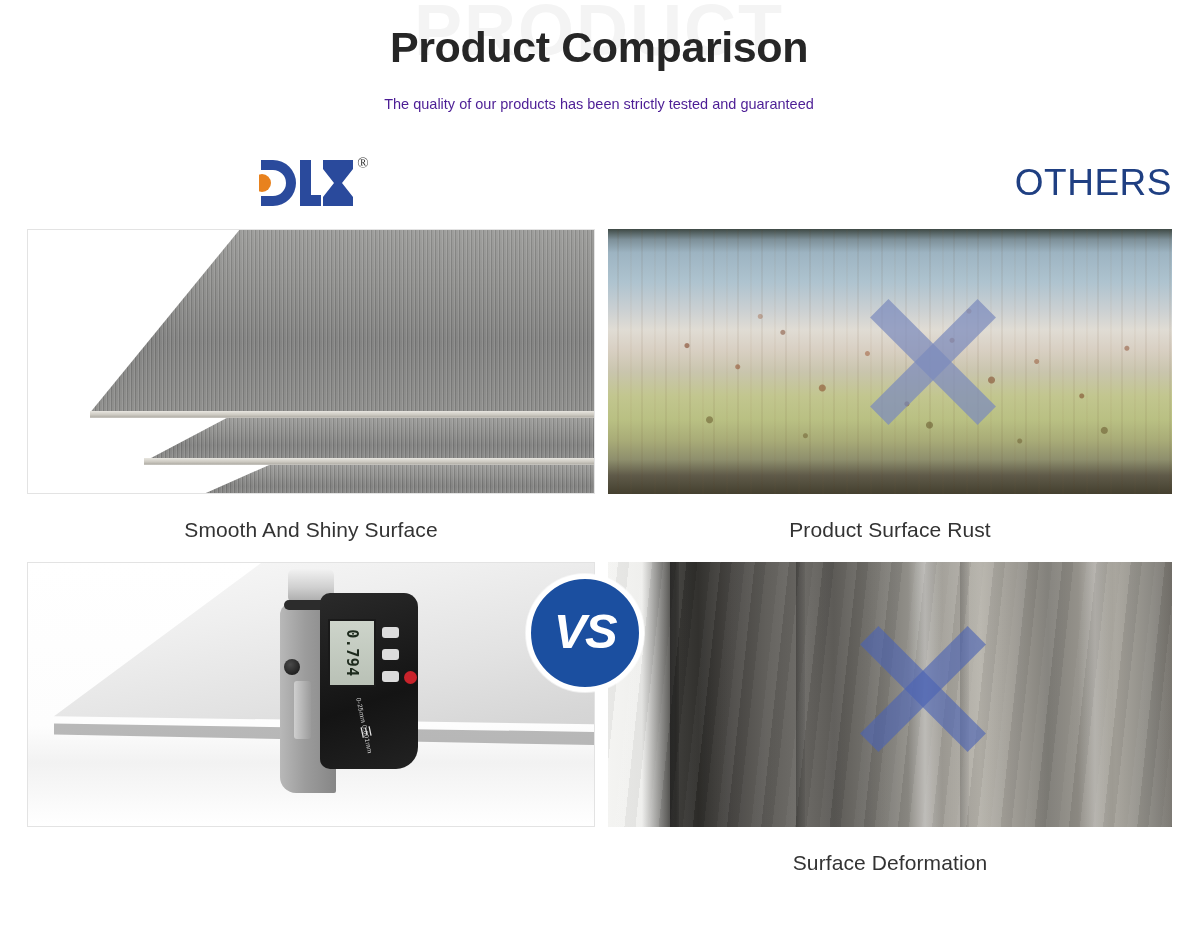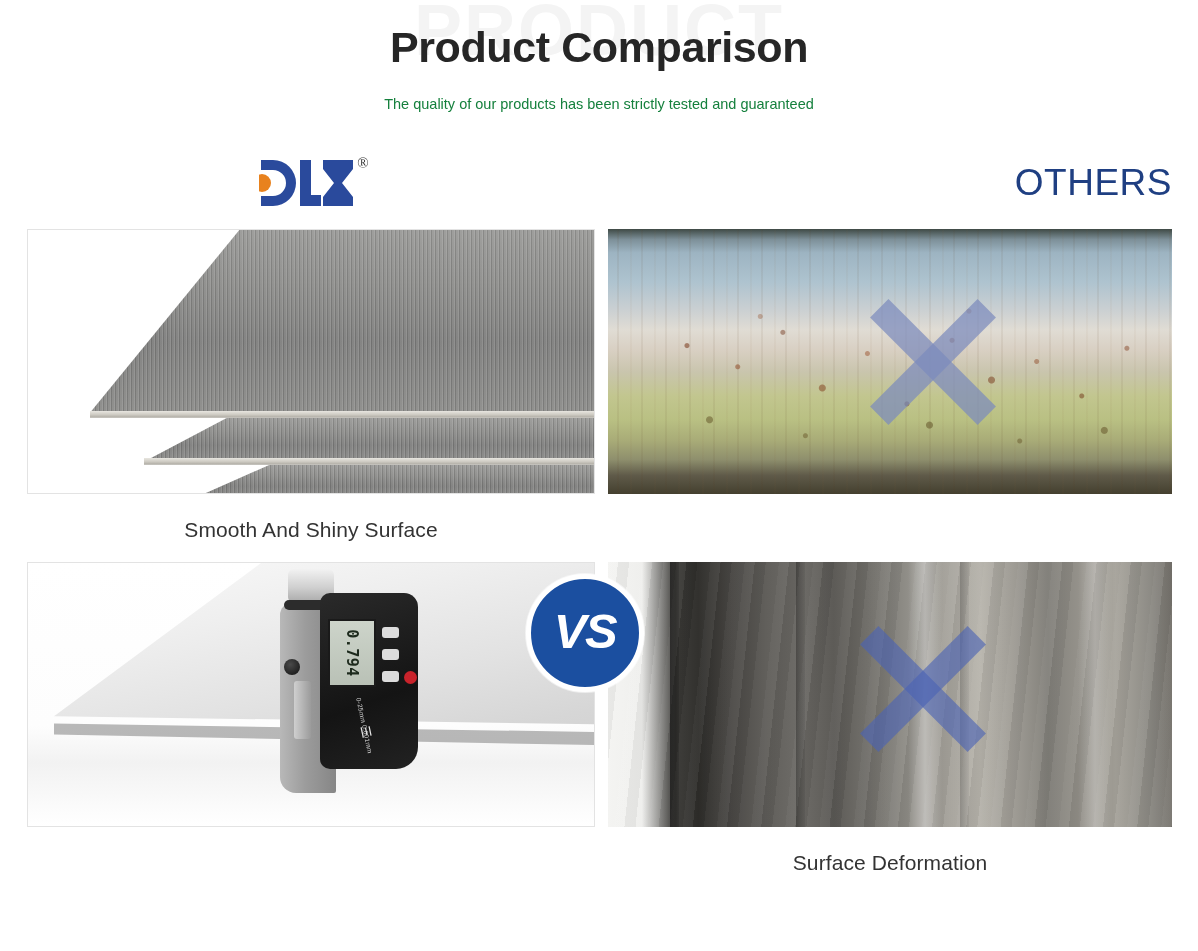--- a/index.html
+++ b/index.html
@@ -20,21 +20,21 @@
     font-family:"Liberation Sans", sans-serif;
   }
   .page-title {
     position:relative; z-index:2;
     font-size:43px; font-weight:bold; color:#262626;
     letter-spacing:-0.4px; line-height:1.18;
   }
   .page-subtitle {
     position:relative; z-index:2;
     margin-top:23px;
-    font-size:14.5px; color:#15803d; font-weight:400;
+    font-size:14.5px; color:#4c1d95; font-weight:400;
   }
 
   
   .brand-row { position:relative; width:100%; height:92px; margin-top:25px; }
   .brand-left {
     position:absolute; left:27px; top:0; width:568px; height:92px;
     display:flex; align-items:center; justify-content:center;
   }
   .brand-right {
     position:absolute; left:608px; top:0; width:564px; height:92px;
@@ -325,20 +325,21 @@
         <div class="photo">
           <div class="rust-stage">
             <div class="rust-speck"></div>
             <div class="rust-streaks"></div>
           </div>
           <div class="x-mark slate" style="left:260px; top:68px;">
             <span class="b1"></span>
             <span class="b2"></span>
           </div>
         </div>
+        <div class="caption">Product Surface Rust</div>
       </div>
 
       <div class="vs-badge" style="left:526px; top:345px;">
         <span>VS</span>
       </div>
     </div>
 
     <div class="row">
 
       <div class="cell cell-left">

